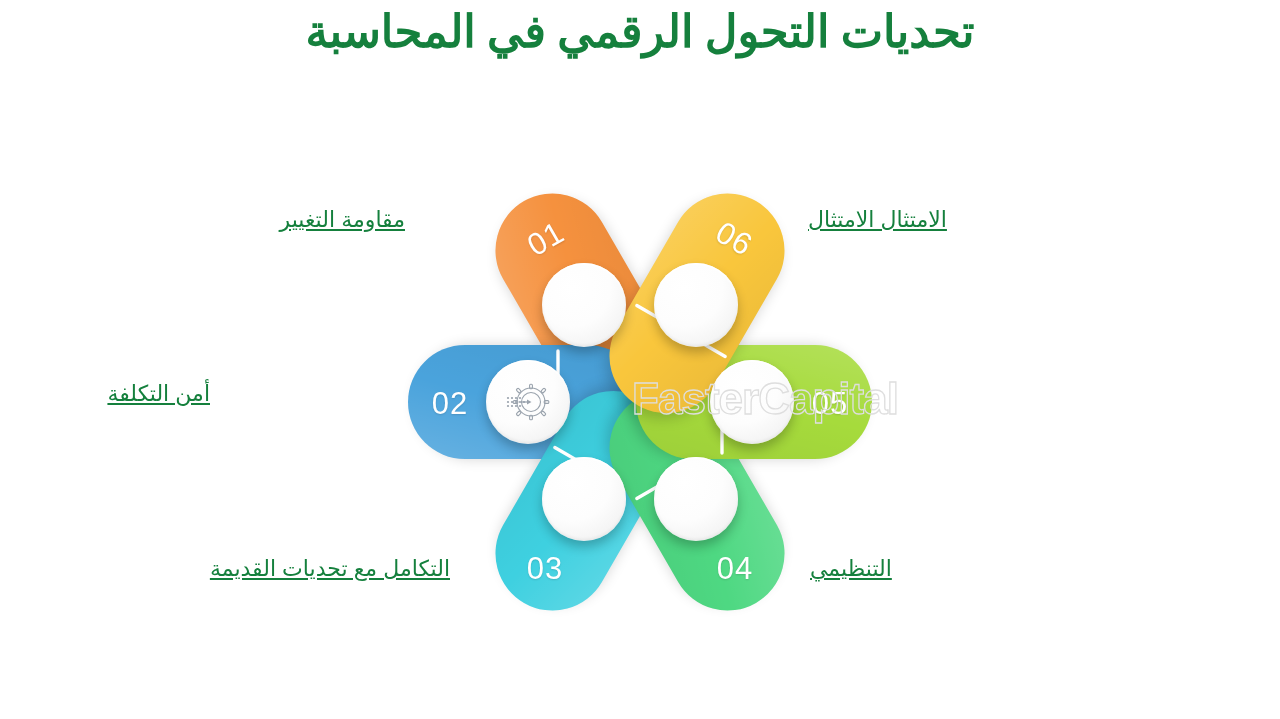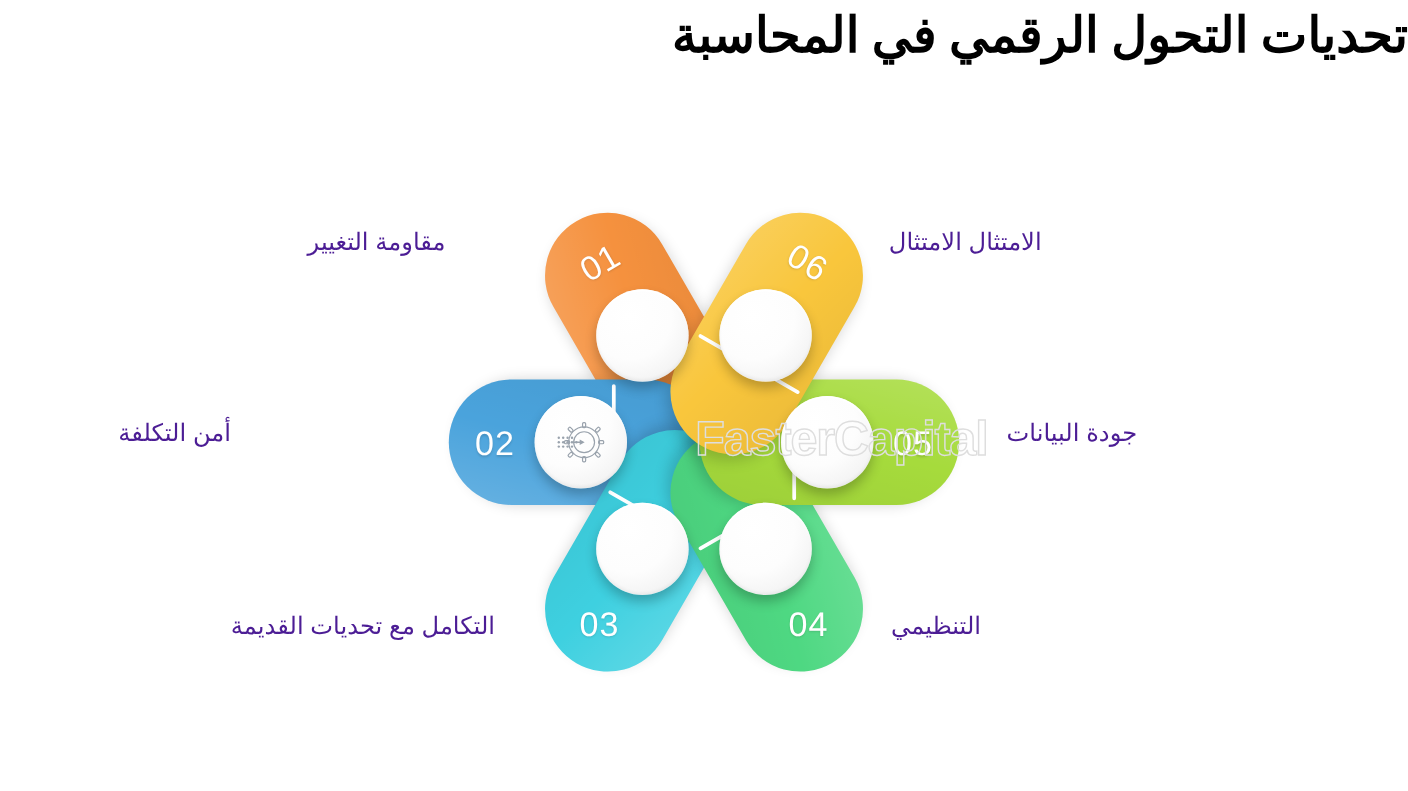--- a/index.html
+++ b/index.html
@@ -3,22 +3,23 @@
 <meta charset="utf-8">
 <style>
   html,body{margin:0;padding:0;}
   body{
     width:1280px;height:719px;background:#ffffff;overflow:hidden;
     font-family:"Liberation Sans","DejaVu Sans",sans-serif;
     position:relative;
   }
   #page-title{
     position:absolute;top:4px;left:0;width:1280px;
+    text-align:center;
     font-family:"Liberation Serif","DejaVu Serif",serif;
-    font-size:45px;font-weight:700;color:#000000;
+    font-size:45px;font-weight:700;color:#15803d;
     direction:rtl;letter-spacing:0px;line-height:1.25;
   }
   #diagram{
     position:absolute;left:0;top:0;width:1280px;height:719px;
   }
   #stage{
     position:absolute;left:640px;top:402px;width:0;height:0;
   }
 
   
@@ -62,21 +63,21 @@
     position:absolute;inset:0;display:flex;align-items:center;justify-content:center;
   }
 
   
   #ring{position:absolute;left:-118px;top:-118px;width:236px;height:236px;}
 
   
   .lab{
     position:absolute;
     font-family:"Liberation Sans","DejaVu Sans",sans-serif;
-    font-size:22px;color:#4c1d95;direction:rtl;white-space:nowrap;
+    font-size:22px;color:#15803d;direction:rtl;white-space:nowrap;text-decoration:underline;
   }
   .lab.r{text-align:left;}
   .lab.l{text-align:right;}
 
   
   #watermark{
     position:absolute;left:565px;top:372px;width:400px;height:58px;
     pointer-events:none;
   }
 </style>
@@ -189,16 +190,15 @@
   </div>
 
   <svg id="watermark" viewBox="0 0 400 58">
     <text x="200" y="42" text-anchor="middle" font-family="Liberation Sans, DejaVu Sans, sans-serif" font-size="44" font-weight="700" letter-spacing="-1" fill="none" stroke="#dedede" stroke-width="1.3">FasterCapital</text>
   </svg>
 
   <div class="lab l" style="left:120px;top:207px;width:285px;">مقاومة التغيير</div>
   <div class="lab l" style="left:0px;top:381px;width:210px;">أمن التكلفة</div>
   <div class="lab l" style="left:70px;top:556px;width:380px;">التكامل مع تحديات القديمة</div>
   <div class="lab r" style="left:810px;top:556px;width:200px;">التنظيمي</div>
-  <div class="lab r" style="left:915px;top:381px;width:250px;">جودة البيانات</div>
   <div class="lab r" style="left:808px;top:207px;width:280px;">الامتثال الامتثال</div>
 
 </div>
 
 </body></html>

